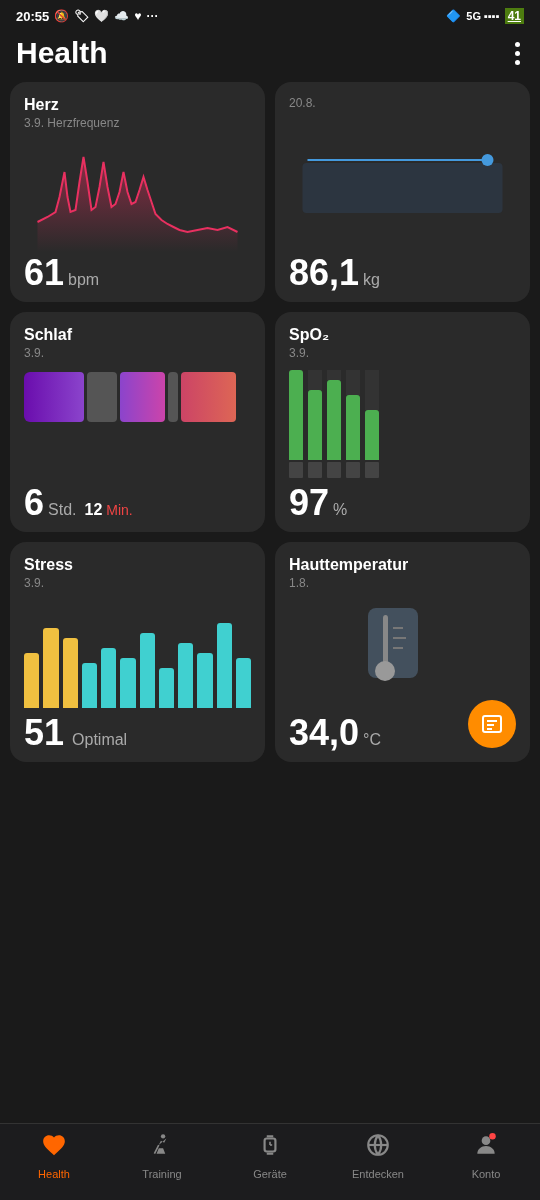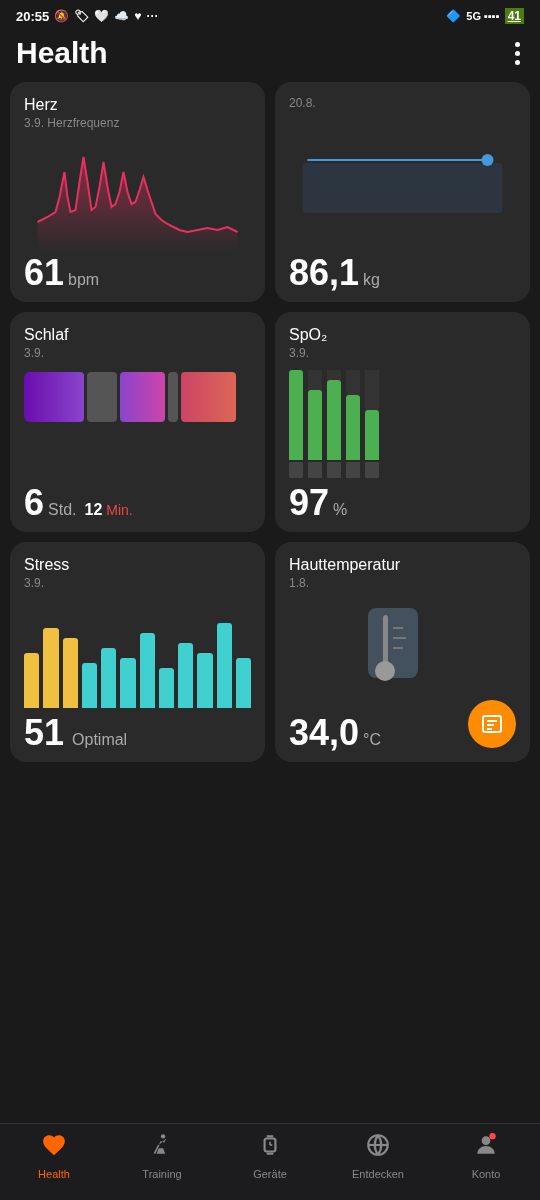--- a/index.html
+++ b/index.html
@@ -59,21 +59,21 @@
     .card {
       background: #2a2a2a;
       border-radius: 16px;
       padding: 14px;
       position: relative;
       overflow: hidden;
       min-height: 220px;
     }
     .card-title {
       font-size: 16px;
-      font-weight: 400;
+      font-weight: 700;
       color: #fff;
       margin-bottom: 2px;
     }
     .card-subtitle {
       font-size: 12px;
       color: #888;
       margin-bottom: 8px;
     }
     .card-dot-red {
       display: inline-block;

